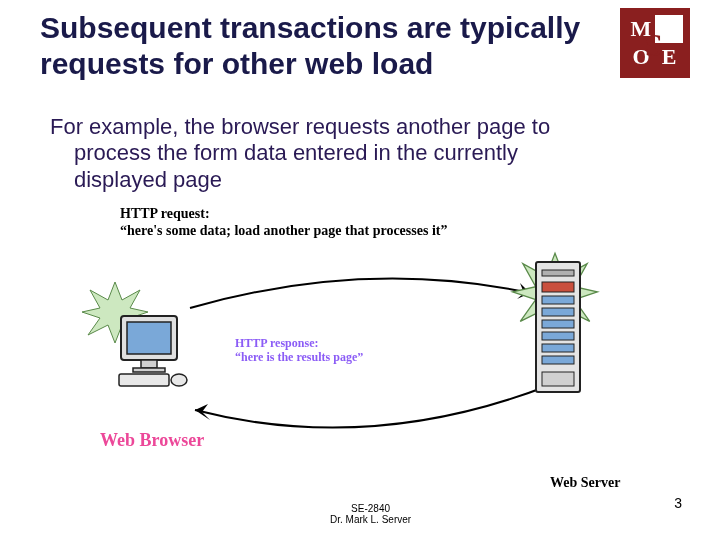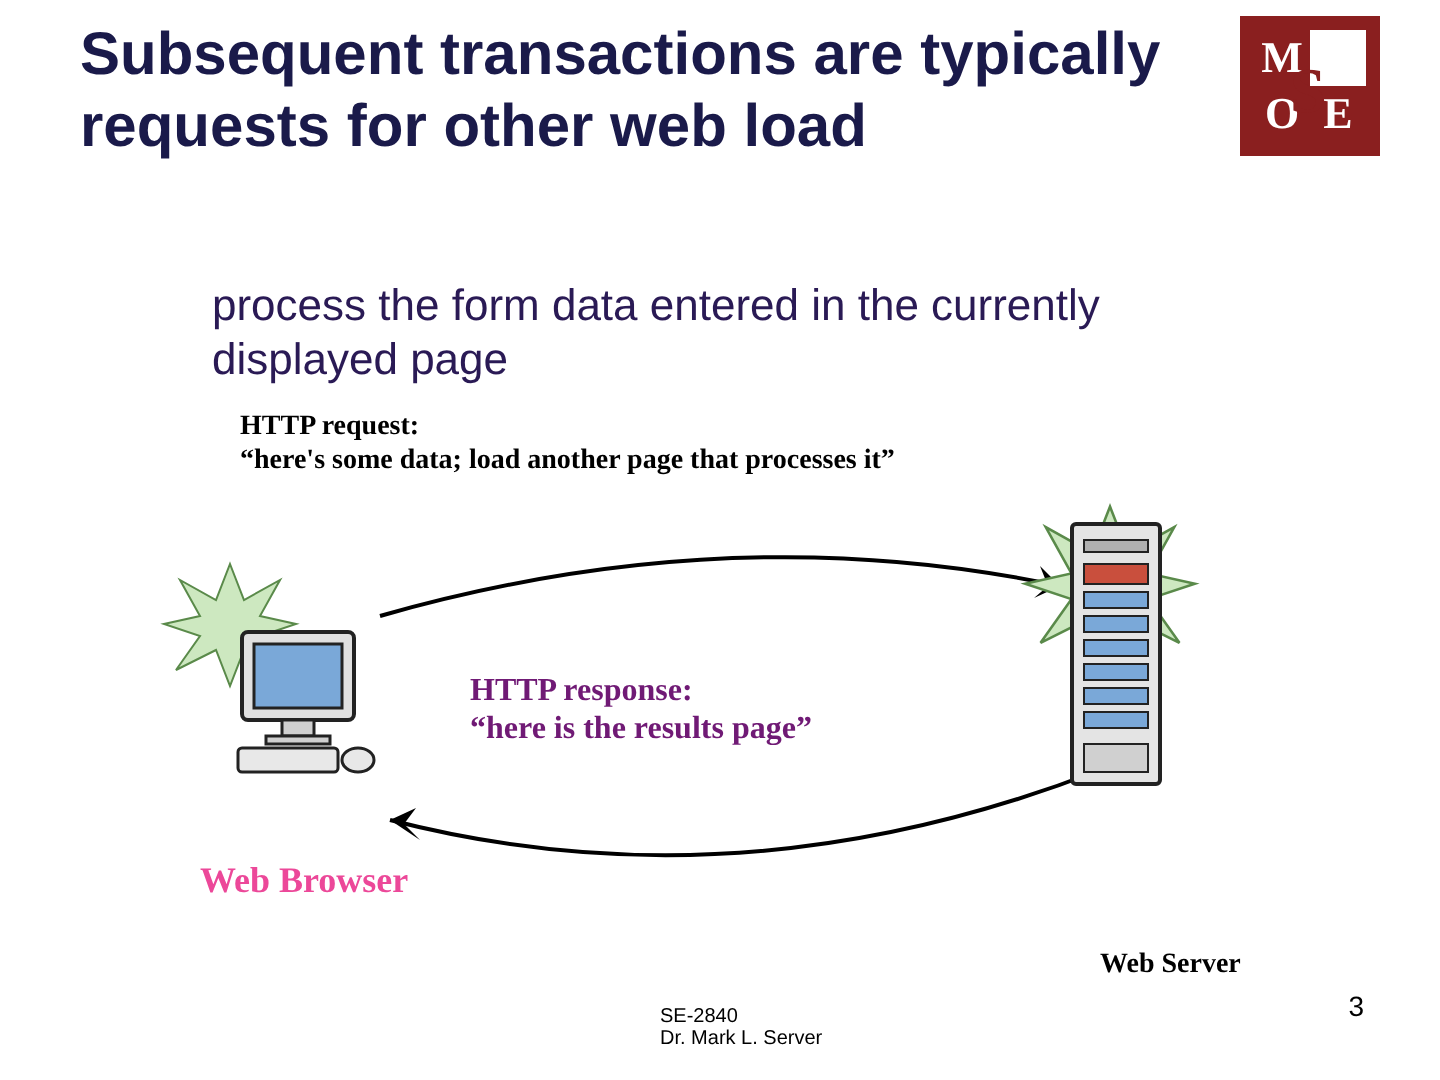--- a/index.html
+++ b/index.html
@@ -5,24 +5,24 @@
 *{margin:0;padding:0;box-sizing:border-box}
 body{width:720px;height:540px;background:#fff;font-family:Arial,sans-serif;position:relative;overflow:hidden}
 .title{position:absolute;left:40px;top:10px;width:580px;font-size:30px;font-weight:bold;color:#1a1a4a;line-height:1.2}
 .logo{position:absolute;right:30px;top:8px;width:70px;height:70px;border:3px solid #8a1f1f;background:#8a1f1f;display:flex;flex-direction:column;align-items:center;justify-content:center}
 .logo-row{display:flex}
 .logo-char{width:28px;height:28px;display:flex;align-items:center;justify-content:center;font-size:22px;font-weight:bold;font-family:Georgia,serif;color:#fff;background:#8a1f1f}
 .logo-char.wh{background:#fff;color:#fff}
 .logo-s{position:absolute;font-size:32px;font-weight:bold;font-family:Georgia,serif;color:#8a1f1f;top:16px;left:22px}
 .subtitle{position:absolute;left:50px;top:114px;width:560px;font-size:22px;color:#2a1a55;line-height:1.2}
 .req-label{position:absolute;left:120px;top:206px;width:330px;font-family:'Comic Sans MS',cursive;font-size:14px;font-weight:bold;color:#000;line-height:1.2}
-.resp-label{position:absolute;left:235px;top:336px;width:250px;font-family:'Comic Sans MS',cursive;font-size:16px;font-weight:bold;color:#701a75;line-height:1.2}
+.resp-label{position:absolute;left:235px;top:336px;width:250px;font-family:'Comic Sans MS',cursive;font-size:12px;font-weight:bold;color:#8b5cf6;line-height:1.2}
 .browser-label{position:absolute;left:100px;top:430px;font-family:'Comic Sans MS',cursive;font-size:18px;font-weight:bold;color:#ec4899}
 .server-label{position:absolute;left:550px;top:475px;font-family:'Comic Sans MS',cursive;font-size:14px;font-weight:bold;color:#000}
-.course{position:absolute;left:330px;top:503px;font-size:10px;color:#000;line-height:1.1}
+.course{position:absolute;left:330px;top:503px;font-size:10px;color:#000;text-align:center;line-height:1.1}
 .pagenum{position:absolute;right:38px;top:495px;font-size:14px;color:#000}
 .diagram{position:absolute;left:80px;top:260px;width:560px;height:200px}
 .burst{position:absolute;width:70px;height:65px}
 .burst svg{width:100%;height:100%}
 .monitor{position:absolute;left:35px;top:50px;width:75px;height:80px}
 .server{position:absolute;left:450px;top:0;width:60px;height:140px}
 .arrow-top{position:absolute;left:100px;top:8px;width:370px;height:50px}
 .arrow-bot{position:absolute;left:90px;top:120px;width:390px;height:65px}
 </style>
 </head>
@@ -36,22 +36,22 @@
     <div class="logo-char wh"></div>
   </div>
   <div class="logo-row">
     <div class="logo-char">O</div>
     <div class="logo-char">E</div>
   </div>
   <div class="logo-s">S</div>
 </div>
 
 <div class="subtitle">
-  <br>
-  <span style="margin-left:56px;display:inline-block">process the form data entered in the currently displayed page</span>
+  <span>For example, the browser requests another page to</span><br>
+  <span style="margin-left:24px;display:inline-block">process the form data entered in the currently displayed page</span>
 </div>
 
 <div class="req-label" style="white-space:pre-line">HTTP request:
 “here's some data; load another page that processes it”</div>
 <div class="resp-label" style="white-space:pre-line">HTTP response:
 “here is the results page”</div>
 
 <div class="diagram">
 
   <svg class="arrow-top" viewBox="0 0 370 50">

